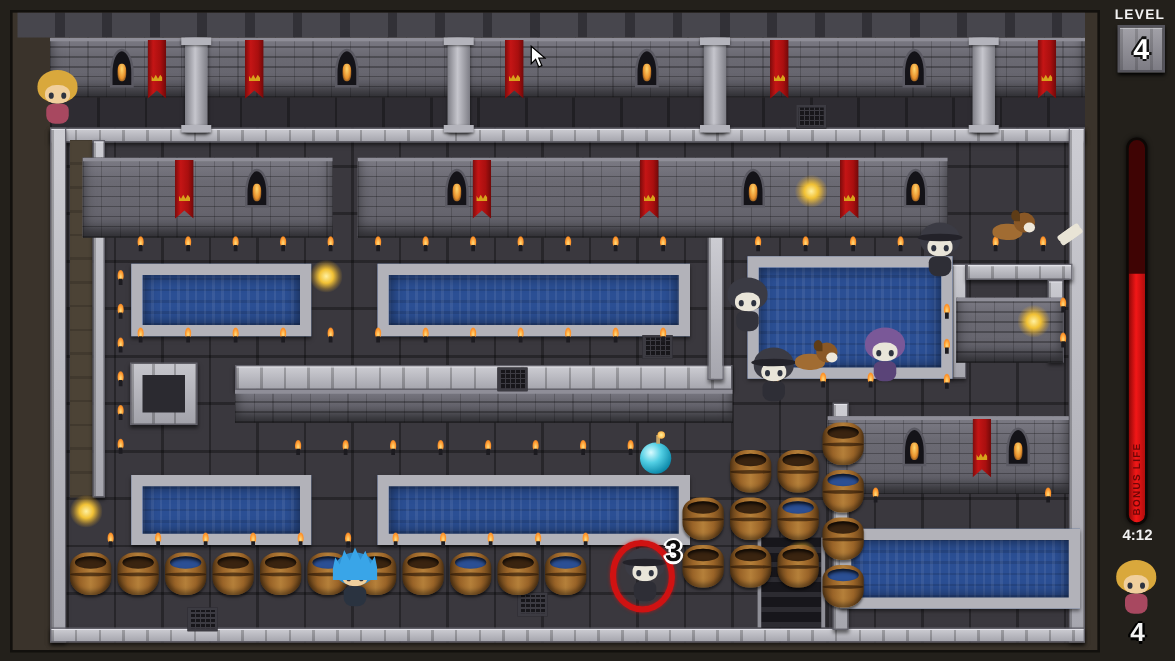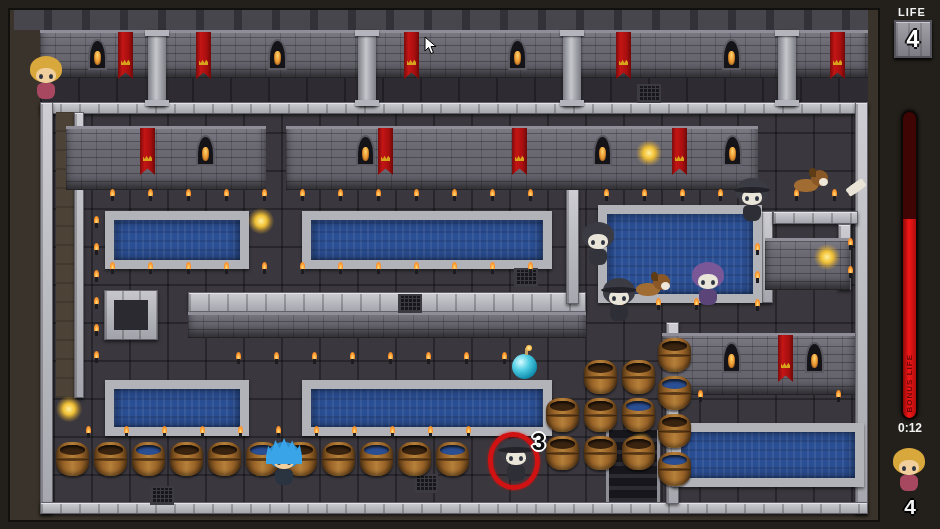--- a/index.html
+++ b/index.html
@@ -391,30 +391,30 @@
         <div class="dmuz"></div>
         <div class="dear"></div>
       </div>
       <div class="bone sprite" style="left: 837px; top: 174px; z-index: 5;"></div>
       <div class="bomb sprite" style="left: 502px; top: 344px; z-index: 5;">
         <div class="fuse"></div>
         <div class="spark"></div>
       </div>
     </div>
 
-  <div id="level-label" class="hud-label">LIFE</div>
+  <div id="level-label" class="hud-label">LEVEL</div>
   <div id="level-box">
     <span id="level-value">4</span>
   </div>
 
   <div id="bonus-bar">
     <div id="bonus-fill" style="height: 65%;"></div>
     <div id="bonus-text">BONUS LIFE</div>
   </div>
-  <div id="timer" class="hud-label">0:12</div>
+  <div id="timer" class="hud-label">4:12</div>
 
   <div id="hud-avatar" style="position:absolute;left:891px;top:448px;">
       <div class="chibi">
         <div class="hair" style="background: rgb(217, 168, 60);"></div>
         <div class="face"></div>
         <div class="body" style="background: rgb(168, 72, 96);"></div>
       </div>
     </div>
   <div id="rescue-count" class="hud-label">4</div>
 

